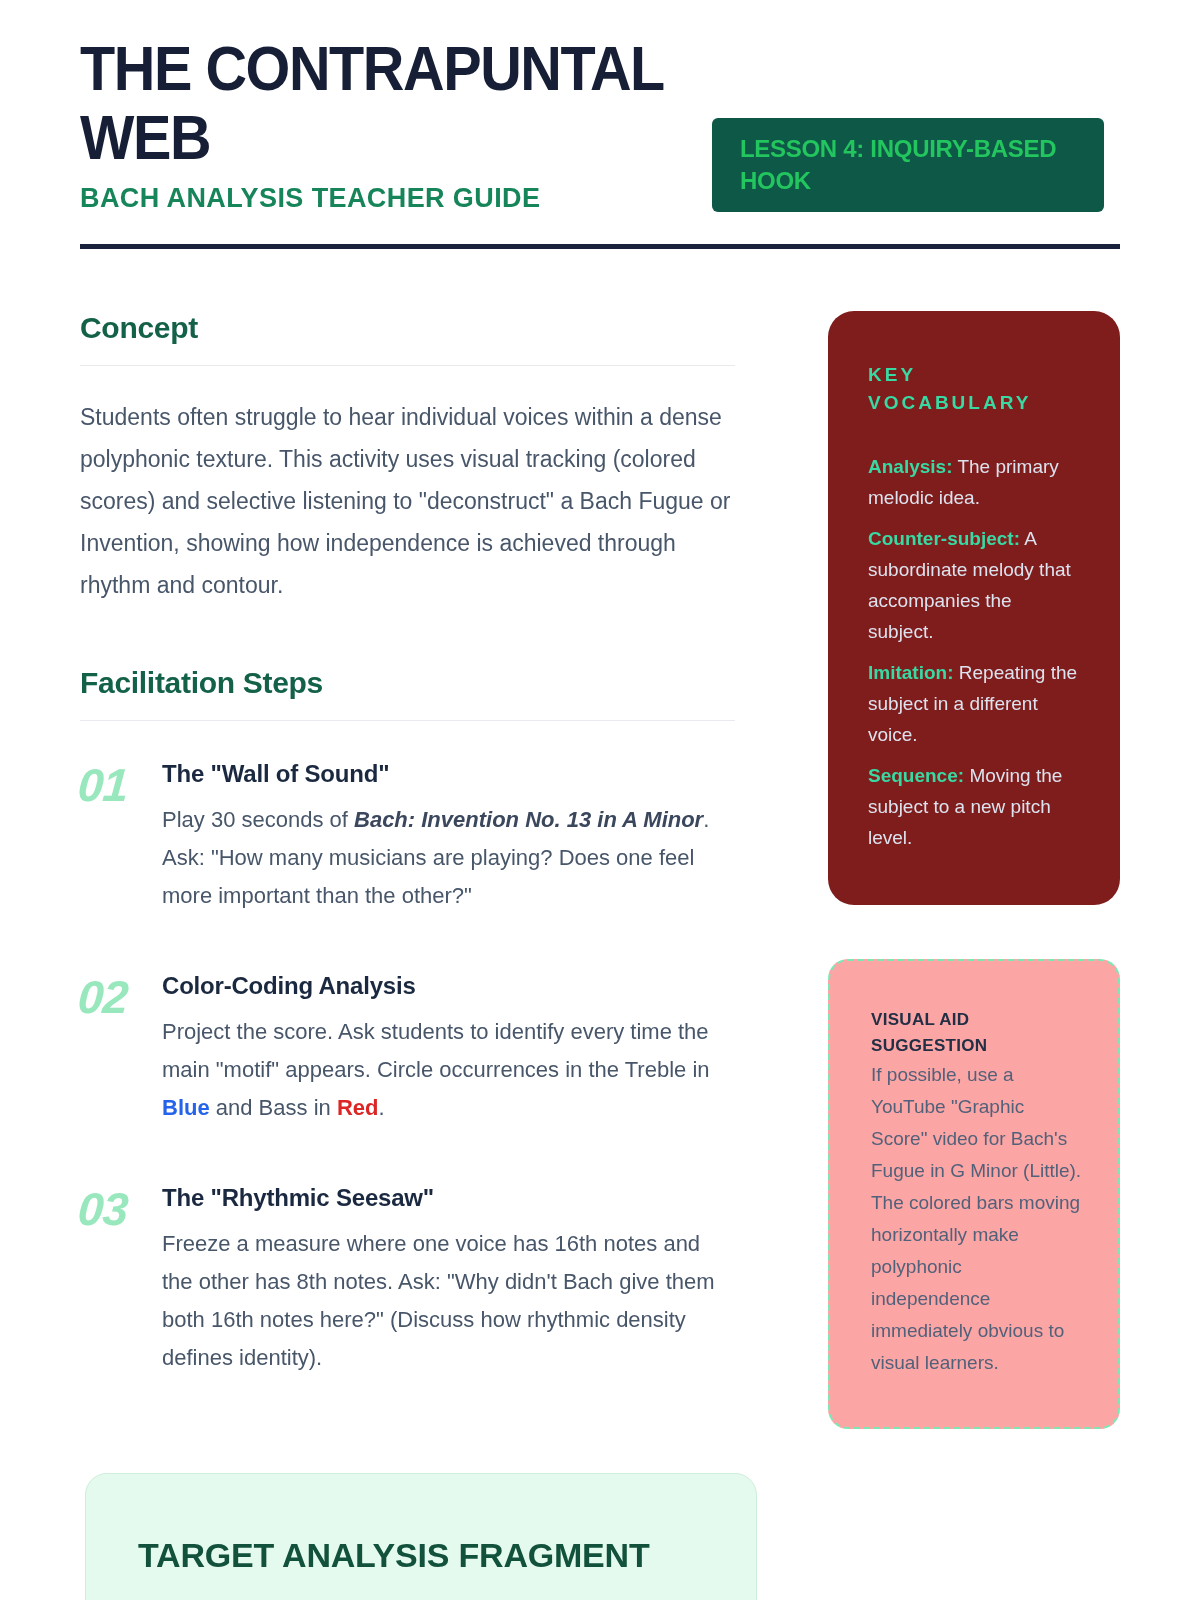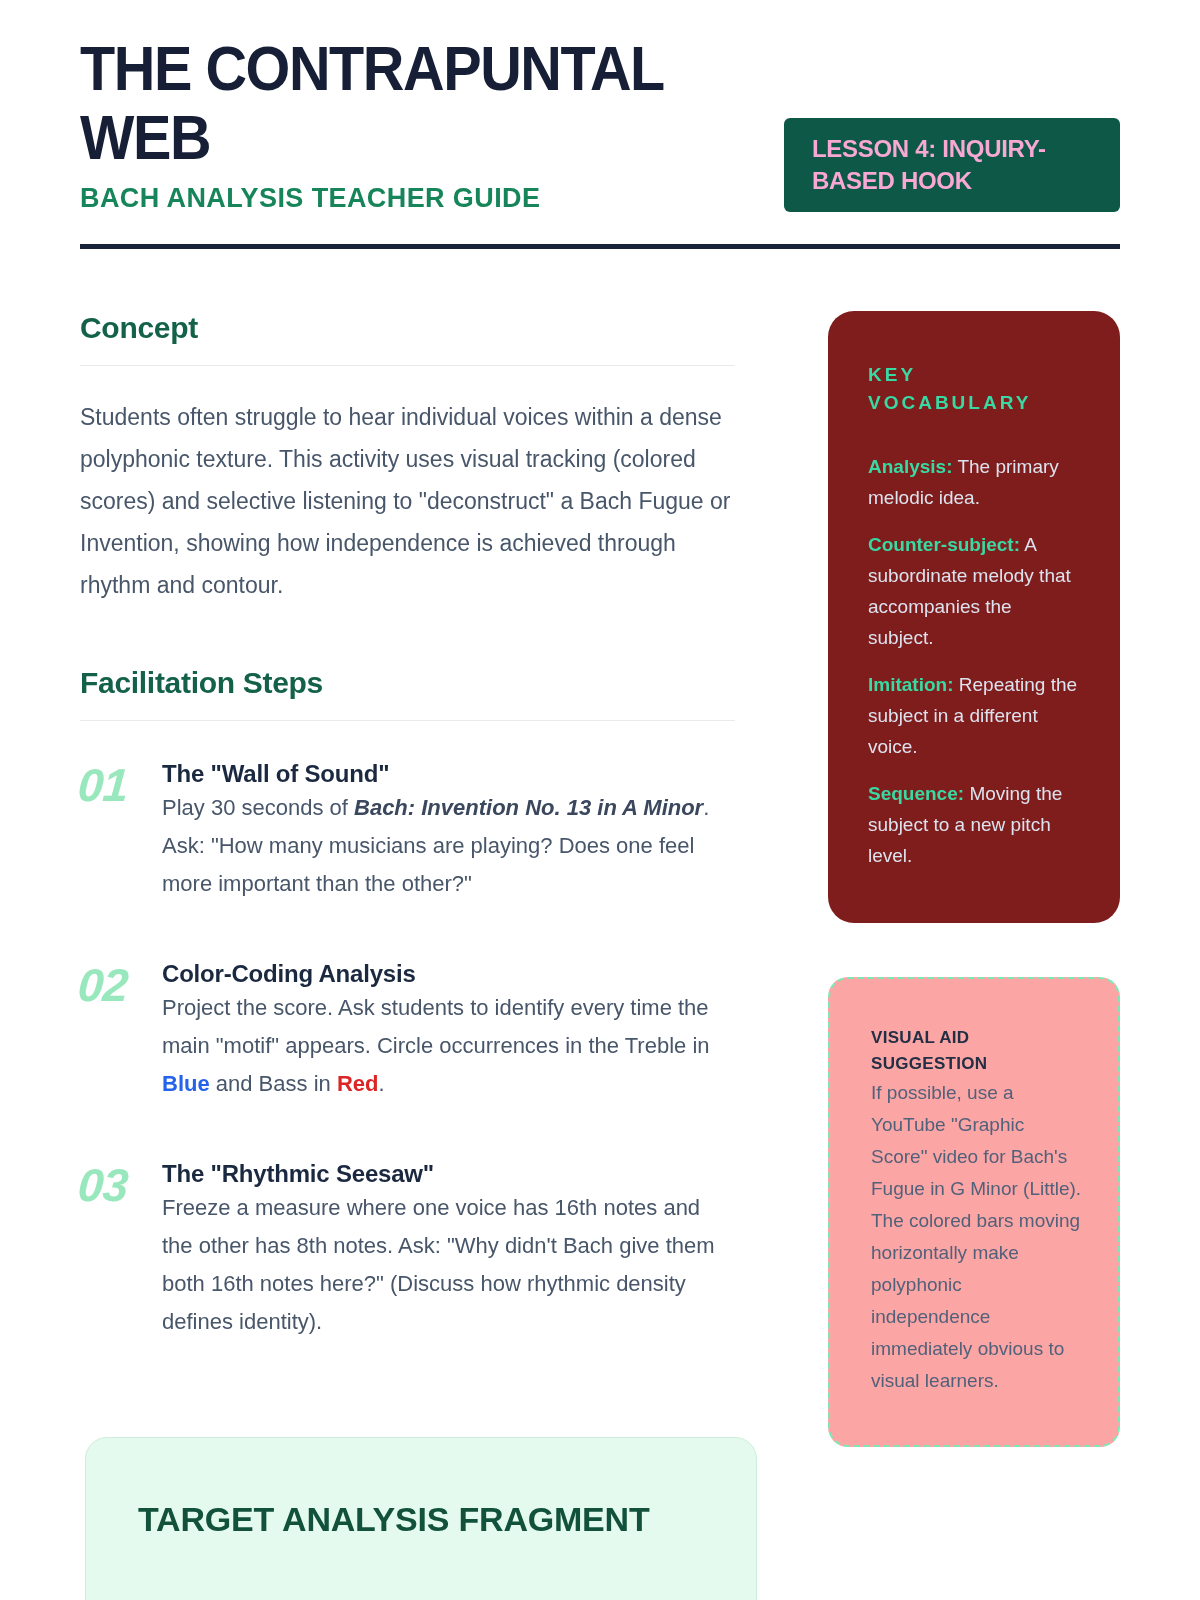--- a/index.html
+++ b/index.html
@@ -12,23 +12,23 @@
   }
 
   
   .header { position:relative; padding-top:35px; }
   .title {
     width:680px; font-size:60px; line-height:66px; font-weight:700;
     color:#161f36; letter-spacing:-1.5px; text-transform:uppercase;
     transform:scale(0.96,1.04); transform-origin:left top;
   }
   .badge {
-    position:absolute; top:118px; right:0; width:336px; min-height:94px;
+    position:absolute; top:118px; right:16px; width:392px; min-height:94px;
     background:#0d5846; border-radius:6px; padding:15px 26px 15px 28px;
-    color:#f9a8d4; font-size:24px; line-height:32px; font-weight:700;
+    color:#22c55e; font-size:24px; line-height:32px; font-weight:700;
     letter-spacing:-0.3px;
   }
   .subtitle {
     margin-top:16px; font-size:27px; font-weight:700; color:#17855a;
     letter-spacing:0.4px;
   }
   .rule { margin-top:30px; height:5px; background:#18223a; }
 
   
   .grid { display:grid; grid-template-columns:655px 292px; column-gap:93px; margin-top:62px; }
@@ -45,21 +45,21 @@
   .steps { margin-top:38px; }
   .step { display:flex; }
   .step + .step { margin-top:56px; }
   .step-num {
     flex:0 0 82px; font-size:46px; line-height:48px; font-weight:700;
     font-style:italic; color:#98e7bd; letter-spacing:-1px;
     transform:skewX(-4deg); transform-origin:left top; padding-top:2px;
   }
   .step-content { flex:1 1 auto; }
   .step-title { font-size:24px; line-height:30px; font-weight:700; color:#1b2940; letter-spacing:-0.2px; }
-  .step-body { margin-top:0; font-size:22px; line-height:38px; color:#48566a; }
+  .step-body { margin-top:12px; font-size:22px; line-height:38px; color:#48566a; }
   .seg-em { font-weight:700; font-style:italic; color:#3a475c; }
   .seg-blue { font-weight:700; color:#2563eb; }
   .seg-red { font-weight:700; color:#dc2626; }
 
   .fragment-card {
     margin:96px 0 0 5px; width:672px; height:260px;
     background:#e5faee; border:1px solid #cdeeda; border-radius:22px;
     padding:62px 40px 0 52px;
   }
   .fragment-title {
@@ -69,21 +69,21 @@
 
   
   .vocab-card {
     background:#7f1d1d; border-radius:26px; padding:50px 38px 52px 40px;
     color:#dde3ee;
   }
   .vocab-heading {
     max-width:170px; font-size:19px; line-height:28px; font-weight:700;
     color:#38d9a2; letter-spacing:3px;
   }
-  .vocab-item { margin-top:16px; font-size:19px; line-height:31px; }
+  .vocab-item { margin-top:10px; font-size:19px; line-height:31px; }
   .vocab-item:first-of-type { margin-top:34px; }
   .vocab-term { font-weight:700; color:#38d9a2; }
   .vocab-def { color:#dde3ee; }
 
   .visual-aid {
     margin-top:54px; border:2px dashed #7ce9b4; border-radius:20px;
     padding:46px 34px 48px 41px; background:#fca5a5;
   }
   .va-heading {
     max-width:150px; font-size:17px; line-height:26px; font-weight:700;

